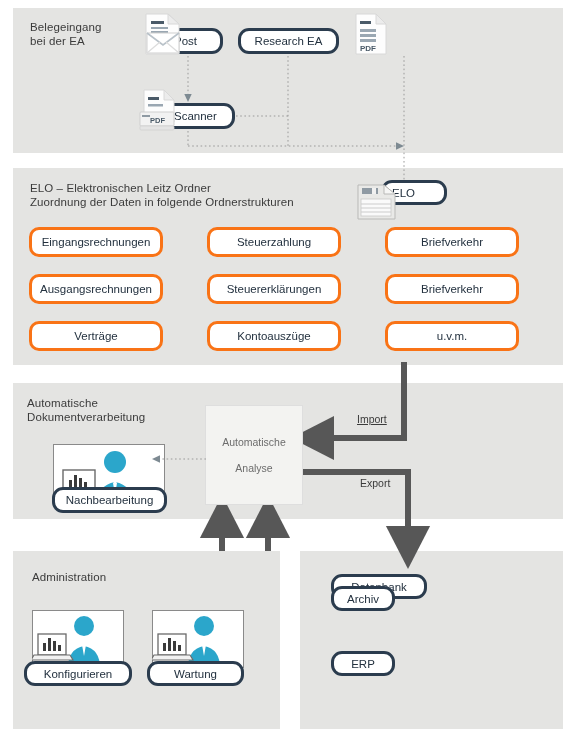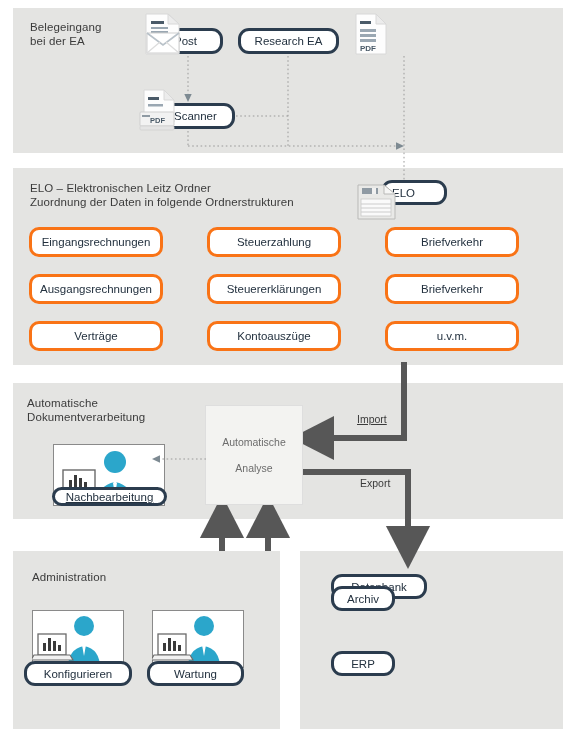--- a/index.html
+++ b/index.html
@@ -104,21 +104,21 @@
     flex-direction: column;
     align-items: center;
     justify-content: center;
     gap: 14px;
     font-size: 10.5px;
     color: #6c6c6c;
     z-index: 5;
   }
 
   
-  #pill-nachbearbeitung { left: 52px;  top: 487px; width: 115px; height: 19px; text-decoration: underline; }
+  #pill-nachbearbeitung { left: 52px;  top: 487px; width: 115px; height: 26px; }
   #pill-konfigurieren   { left: 24px;  top: 661px; width: 108px; height: 25px; border-radius: 11px; }
   #pill-wartung         { left: 147px; top: 661px; width: 97px;  height: 25px; }
 
   
   #pill-datenbank   { left: 331px; top: 574px; width: 96px;  height: 25px; }
   #pill-archiv      { left: 331px; top: 586px; width: 64px;  height: 25px; }
   #pill-erp         { left: 331px; top: 651px; width: 64px;  height: 25px; }
   #pill-berechnung  { left: 331px; top: 689px; width: 148px; height: 25px; }
 
   

